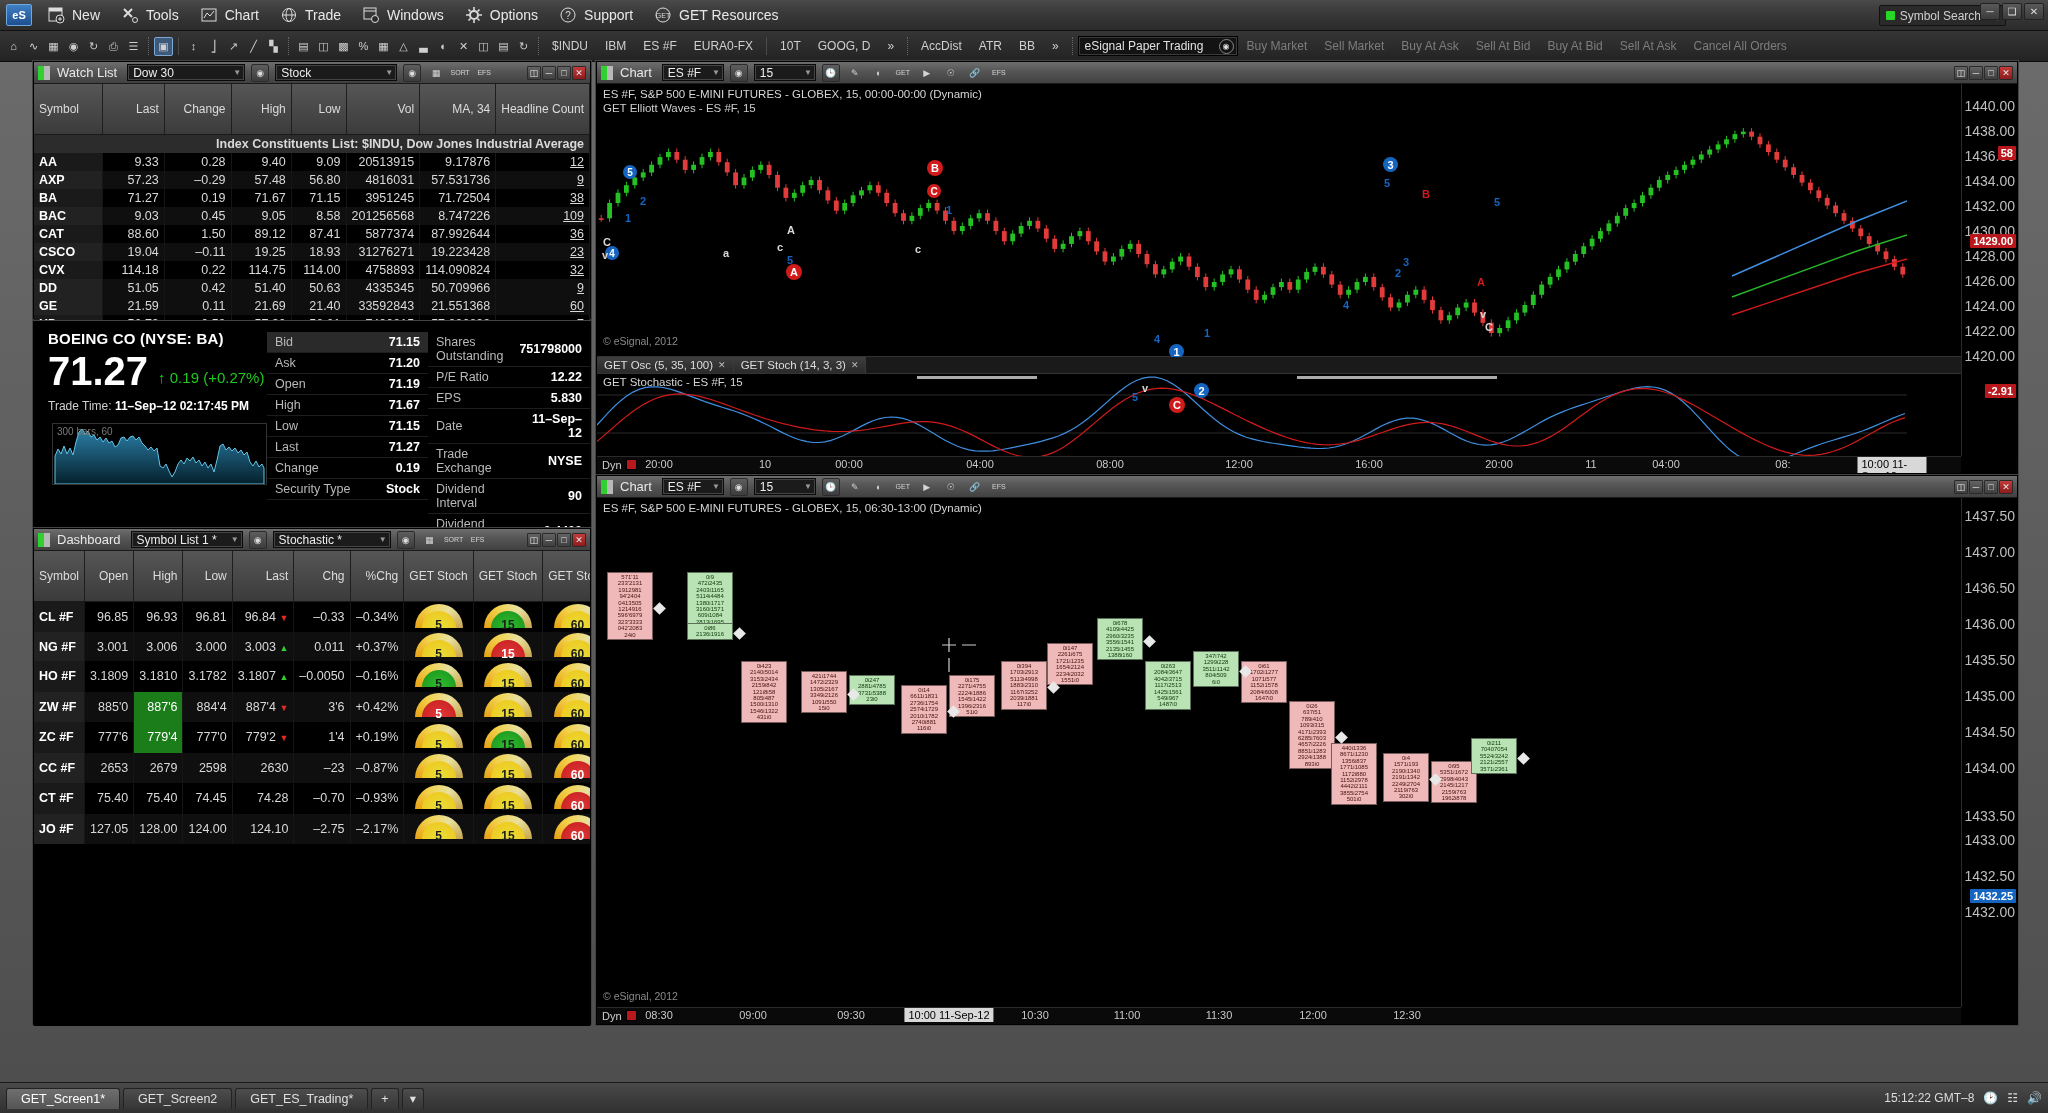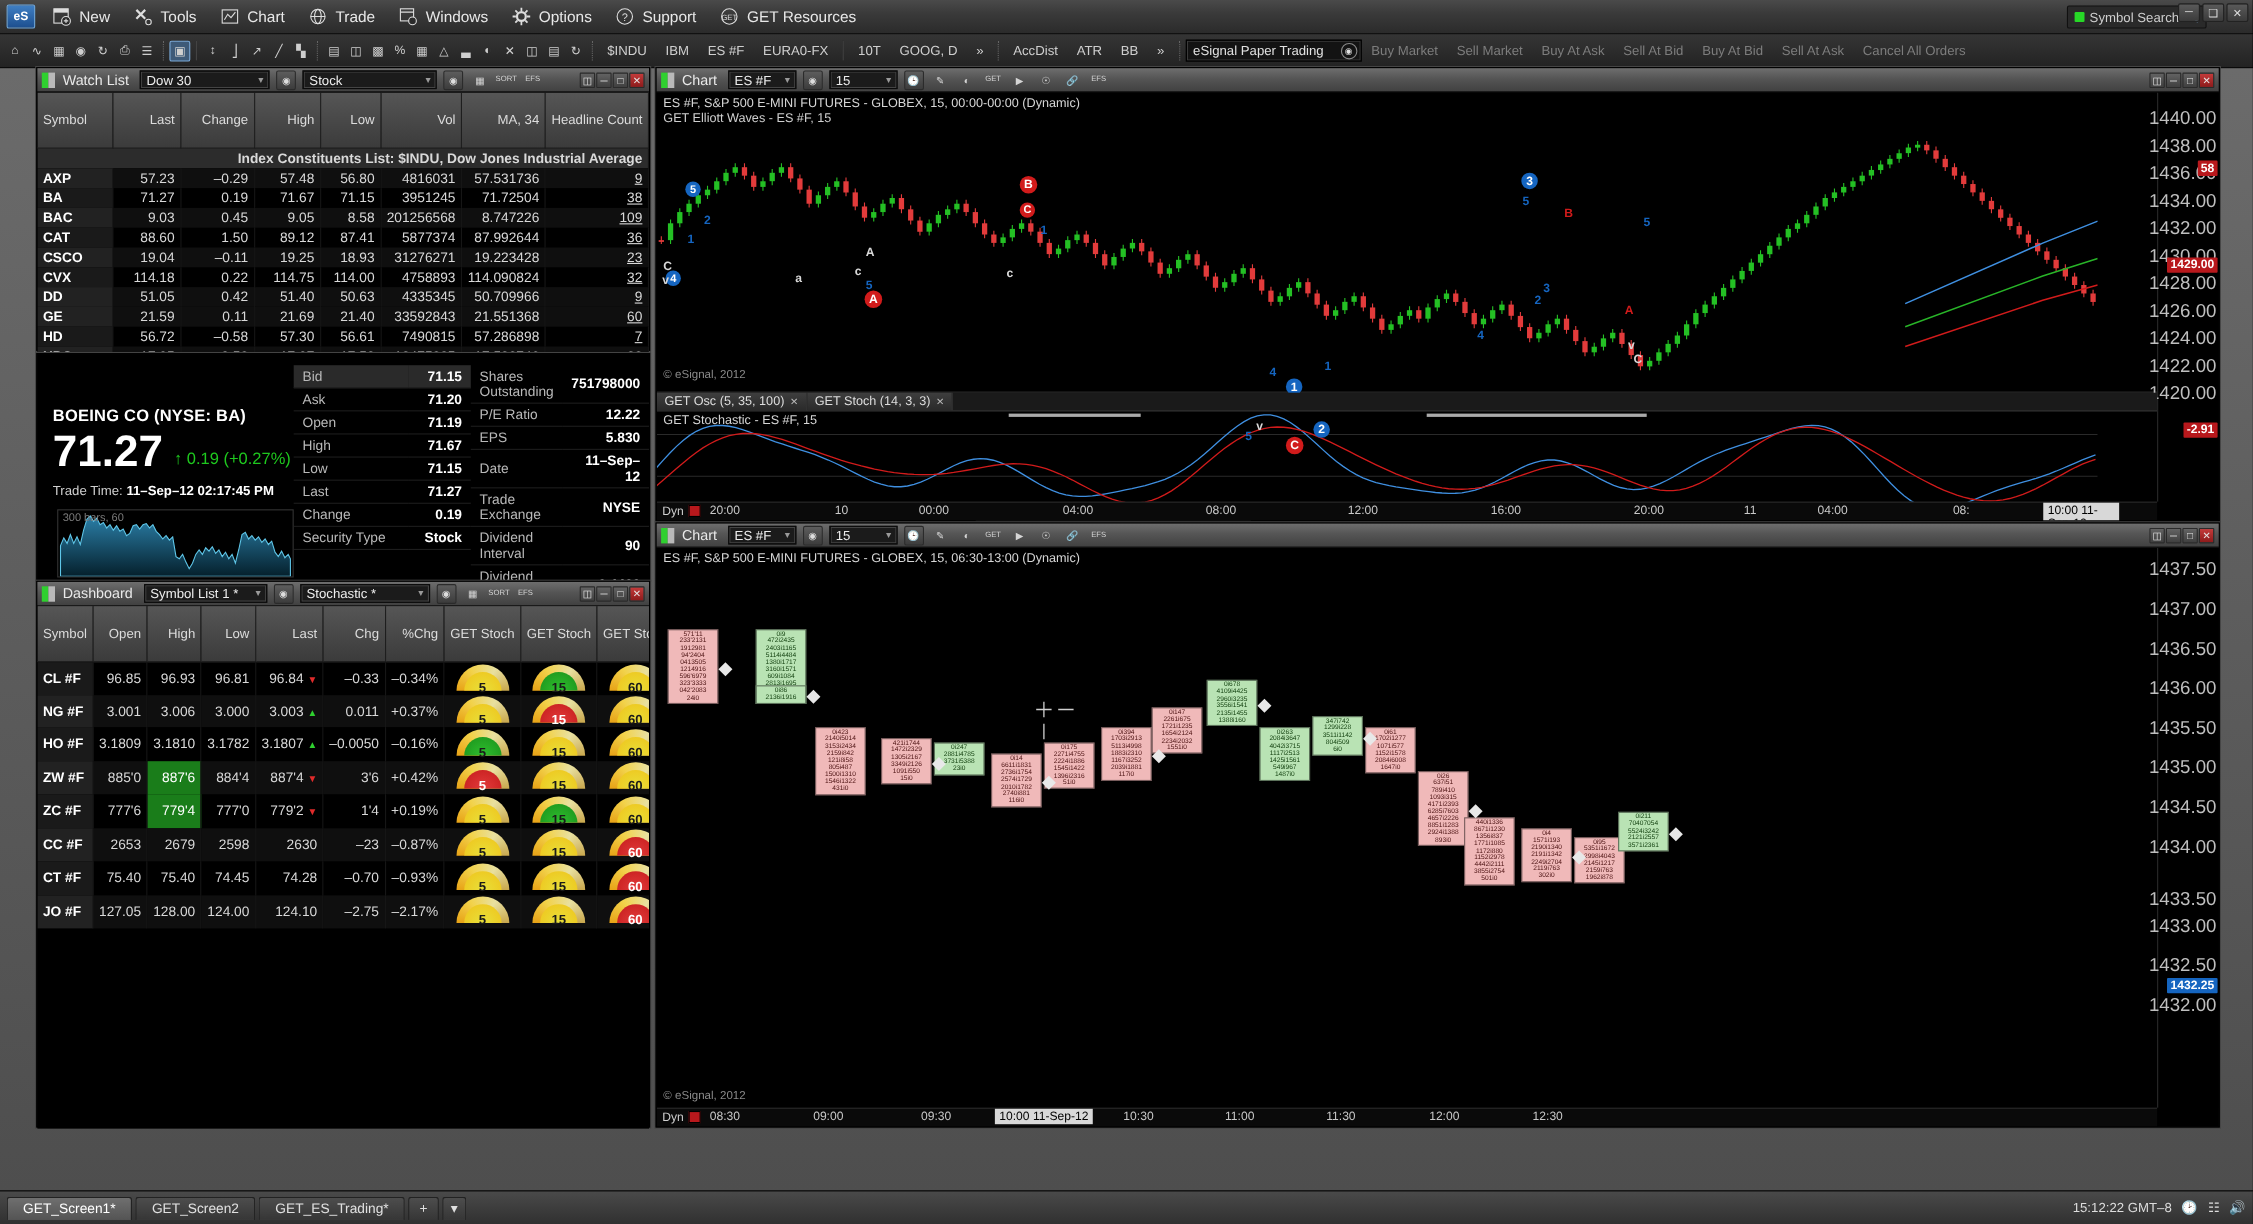--- a/index.html
+++ b/index.html
@@ -93,21 +93,21 @@
   .gauge .dial{width:48px;height:24px;border-radius:48px 48px 0 0;position:relative;overflow:hidden;}
   .gauge .inner{position:absolute;left:7px;top:7px;width:34px;height:17px;border-radius:34px 34px 0 0;}
   .gauge .val{position:absolute;width:100%;bottom:-1px;text-align:center;font-size:12px;font-weight:bold;color:#1a1a1a;}
   .gauge .valw{color:#fff;}
 
   
   .chartarea{position:absolute;left:0;right:0;top:0;bottom:0;background:#000;overflow:hidden;}
   .cinfo{position:absolute;left:6px;top:3px;font-size:11.5px;color:#d6d6d6;z-index:4;line-height:14px;}
   .cinfo2{color:#cfcfcf;}
   .yaxis{position:absolute;right:0;top:0;bottom:0;width:56px;border-left:1px solid #2a2a2a;background:#000;z-index:3;}
-  .ytick{position:absolute;right:2px;font-size:17px;color:#bfbfbf;}
+  .ytick{position:absolute;right:2px;font-size:14px;color:#bfbfbf;}
   .ybadge{position:absolute;right:1px;padding:1px 3px;font-size:11px;font-weight:bold;color:#fff;border-radius:1px;}
   .xaxis{position:absolute;left:0;right:56px;bottom:0;height:17px;border-top:1px solid #2a2a2a;background:#0a0a0a;z-index:3;}
   .xtick{position:absolute;top:1px;font-size:11px;color:#c9c9c9;transform:translateX(-50%);}
   .xbadge{position:absolute;top:0px;background:#d8d8d8;color:#000;font-size:11px;padding:1px 4px;transform:translateX(-50%);}
   .subtabs{position:absolute;left:0;right:0;top:0;height:17px;background:#1a1a1a;border-bottom:1px solid #333;display:flex;z-index:5;}
   .subtab{font-size:11.5px;color:#ddd;padding:1px 7px;border-right:1px solid #3a3a3a;display:flex;align-items:center;gap:5px;
           background:linear-gradient(180deg,#3e3e3e,#2a2a2a);}
   .wmark{position:absolute;left:6px;bottom:22px;font-size:10.5px;color:#8a8a8a;z-index:4;}
   .dynbar{position:absolute;left:0;bottom:0;height:17px;display:flex;align-items:center;gap:4px;padding-left:5px;
           font-size:11px;color:#d0d0d0;z-index:6;}
@@ -327,20 +327,30 @@
           <th style="width:60px">Low</th>
           <th style="width:70px">Vol</th>
           <th style="width:74px">MA, 34</th>
           <th style="width:auto">Headline Count</th>
         </tr>
           </thead>
         <tbody>
           <tr class="grouprow">
             <td colspan="8">Index Constituents List: $INDU, Dow Jones Industrial Average</td>
           </tr>
+          <tr>
+              <td class="sym">AA</td>
+              <td>9.33</td>
+              <td class="up">0.28</td>
+              <td>9.40</td>
+              <td>9.09</td>
+              <td>20513915</td>
+              <td>9.17876</td>
+              <td class="ul">12</td>
+            </tr>
           <tr class="alt">
               <td class="sym">AXP</td>
               <td>57.23</td>
               <td class="dn">–0.29</td>
               <td>57.48</td>
               <td>56.80</td>
               <td>4816031</td>
               <td>57.531736</td>
               <td class="ul">9</td>
             </tr>
@@ -435,21 +445,21 @@
               <td class="ul">28</td>
             </tr>
         </tbody>
       </table>
     </div>
   </div>
 
   <div class="panel" style="left:33px;top:259px;width:558px;height:207px;">
     <div class="qd">
       <div style="display:flex;height:100%;">
-        <div style="width:245px;margin-top:40px;">
+        <div style="width:245px;">
           <div class="qd-name">BOEING CO (NYSE: BA)</div>
           <div class="qd-price">
             <span class="big">71.27</span>
             <span class="chg">↑ 0.19 (+0.27%)</span>
           </div>
           <div class="qd-time">
             <span>Trade Time:</span>
             <b>11–Sep–12 02:17:45 PM</b>
           </div>
           <div class="spark">

